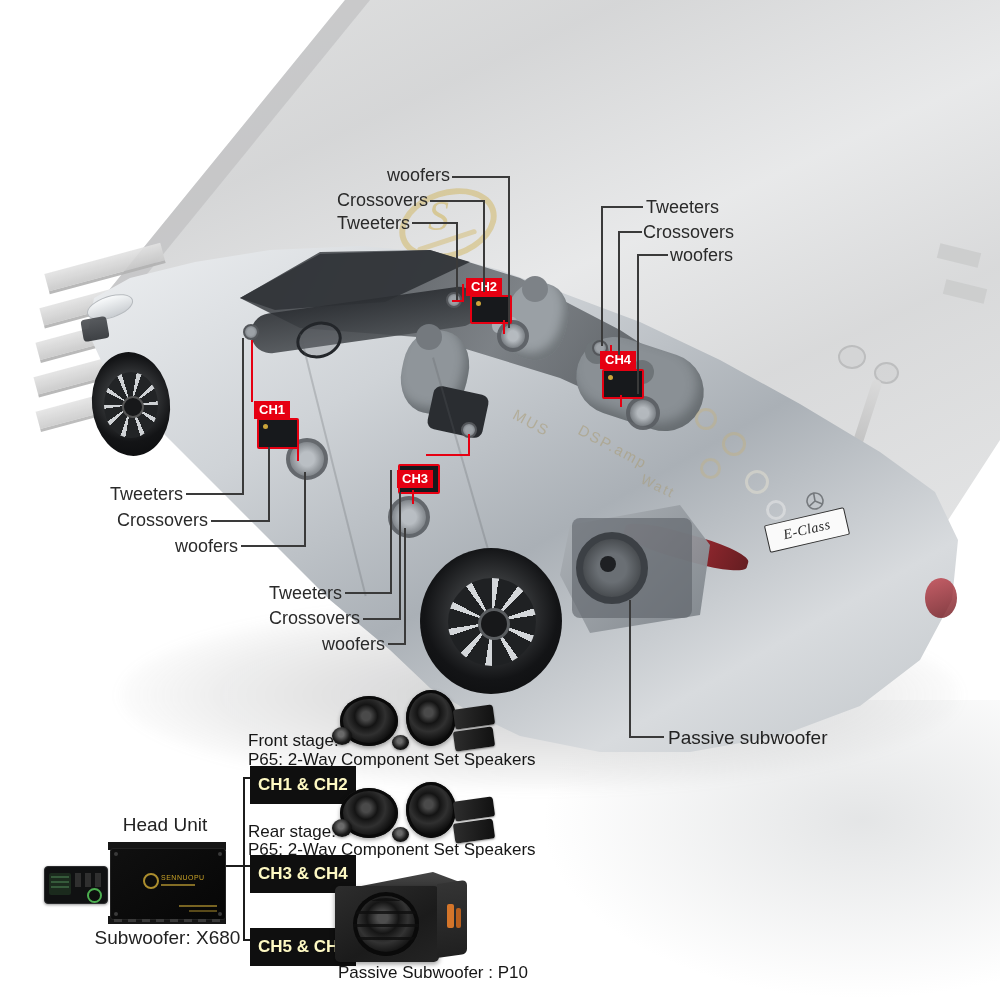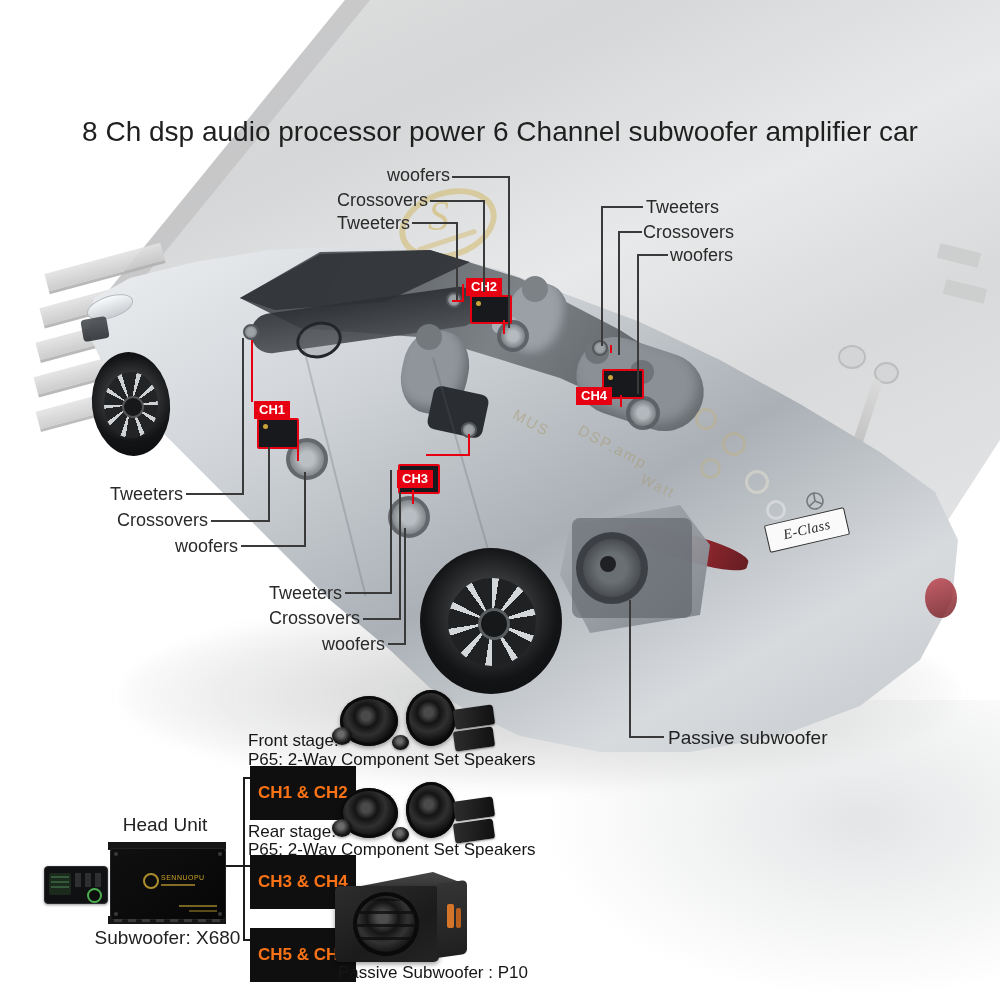--- a/index.html
+++ b/index.html
@@ -15,22 +15,22 @@
   .big-lbl{font-size:19px;color:#222;}
   .stage-txt{font-size:17px;color:#161616;white-space:nowrap;}
   
   .hl{height:2px;background:#3a3a3a;}
   .vl{width:2px;background:#3a3a3a;}
   .hl.red,.vl.red{background:#e60012;}
   .hl.blk,.vl.blk{background:#1c1c1c;}
   
   .chip{background:#e60012;color:#fff;font-weight:700;font-size:13px;line-height:1.25;
         padding:1px 5px;white-space:nowrap;}
-  .chbadge{background:#0f0f0f;color:#f97316;font-weight:700;font-size:17px;line-height:1.3;
-           padding:16px 8px;white-space:nowrap;}
+  .chbadge{background:#0f0f0f;color:#fef9c3;font-weight:700;font-size:17px;line-height:1.3;
+           padding:8px 8px;white-space:nowrap;}
   .xplate{background:#17191c;border:2px solid #e60012;border-radius:2px;}
   .xdot{position:absolute;left:4px;top:4px;width:5px;height:5px;border-radius:50%;background:#caa43a;}
   
   .ring{border-radius:50%;border:4px solid #5a5e63;background:radial-gradient(circle,#b9bec3 0 30%,#7c8186 70%);opacity:.9;}
   .tw{border-radius:50%;border:2px solid #54575b;background:radial-gradient(circle,#9da2a7 0 40%,#6b7075);}
   .woofer{border-radius:50%;background:radial-gradient(circle at 45% 40%, #4a4a4a 0 10%, #141414 26%, #303030 44%, #0d0d0d 68%, #242424 100%);
           box-shadow:inset 0 0 0 3px #0a0a0a, 0 2px 4px rgba(0,0,0,.35);}
   .tweet{border-radius:50%;background:radial-gradient(circle at 45% 40%, #6a6a6a 0 18%, #1a1a1a 55%, #000 100%);
          box-shadow:0 1px 3px rgba(0,0,0,.4);}
   .xover{background:linear-gradient(100deg,#2e2e2e,#101010);border-radius:3px;box-shadow:0 1px 2px rgba(0,0,0,.4);}
@@ -59,21 +59,20 @@
     <div class="abs" style="left:862px;top:378px;width:10px;height:72px;border-radius:5px;transform:rotate(18deg);background:linear-gradient(#dadada,#bcbcbc);opacity:.85;"></div>
     <div class="abs" style="left:800px;top:425px;width:14px;height:14px;transform:rotate(12deg);background:rgba(200,170,80,.5);"></div>
   </div>
 
   <div class="abs" style="left:398px;top:190px;width:95px;height:62px;">
     <div class="abs" style="left:0;top:0;width:88px;height:56px;border-radius:50%;border:6px solid rgba(205,170,60,.4);transform:rotate(-18deg);"></div>
     <div class="abs" style="left:30px;top:2px;font-family:'Liberation Serif',serif;font-style:italic;font-size:42px;color:rgba(205,170,60,.45);">S</div>
     <div class="abs" style="left:18px;top:48px;width:62px;height:5px;border-radius:3px;background:rgba(205,170,60,.35);transform:rotate(-18deg);"></div>
   </div>
 
-  <div class="abs subtitle">8 Ch dsp audio processor power 6 Channel subwoofer amplifier car</div>
 
   <div class="abs" style="left:0;top:0;width:1000px;height:1000px;">
     <div class="abs" style="left:120px;top:600px;width:840px;height:190px;border-radius:50%;
          background:radial-gradient(ellipse,rgba(60,63,66,.26),rgba(120,120,120,.12) 55%,transparent 75%);filter:blur(6px);"></div>
     <div class="abs" style="left:540px;top:700px;width:460px;height:300px;
          background:radial-gradient(ellipse at 70% 40%,rgba(195,198,200,.45),transparent 70%);"></div>
 
     <div class="abs" style="left:80px;top:240px;width:890px;height:520px;
          clip-path:polygon(8px 92px,14px 58px,50px 38px,115px 22px,190px 10px,280px 6px,350px 12px,420px 30px,480px 52px,560px 82px,640px 120px,720px 164px,800px 212px,855px 252px,878px 300px,872px 360px,840px 420px,780px 466px,700px 496px,610px 512px,520px 512px,440px 496px,390px 472px,350px 448px,310px 410px,250px 360px,170px 280px,90px 200px,30px 140px);
          background:linear-gradient(150deg,#eef0f2 0%,#cfd3d7 30%,#aab0b6 55%,#d8dbde 78%,#bfc4c8 100%);"></div>
@@ -177,21 +176,21 @@
     <div class="abs vl red" style="left:462px;top:284px;height:18px;"></div>
     <div class="abs vl red" style="left:503px;top:320px;height:14px;"></div>
     <div class="abs vl red" style="left:468px;top:434px;height:22px;"></div>
     <div class="abs hl red" style="left:426px;top:454px;width:44px;"></div>
     <div class="abs vl red" style="left:412px;top:490px;height:14px;"></div>
     <div class="abs vl red" style="left:610px;top:345px;height:8px;"></div>
     <div class="abs vl red" style="left:620px;top:395px;height:12px;"></div>
   </div>
 
   <div class="abs chip" style="left:466px;top:278px;">CH2</div>
-  <div class="abs chip" style="left:576px;top:351px;margin-top:36px;">CH4</div>
+  <div class="abs chip" style="left:600px;top:351px;">CH4</div>
   <div class="abs chip" style="left:254px;top:401px;">CH1</div>
   <div class="abs chip" style="left:397px;top:470px;">CH3</div>
 
   <div class="abs lbl r" style="left:350px;top:165px;width:100px;">woofers</div>
   <div class="abs hl" style="left:452px;top:176px;width:57px;"></div>
   <div class="abs vl" style="left:508px;top:176px;height:152px;"></div>
   <div class="abs lbl r" style="left:318px;top:190px;width:110px;">Crossovers</div>
   <div class="abs hl" style="left:430px;top:200px;width:55px;"></div>
   <div class="abs vl" style="left:483px;top:200px;height:92px;"></div>
   <div class="abs lbl r" style="left:310px;top:213px;width:100px;">Tweeters</div>

